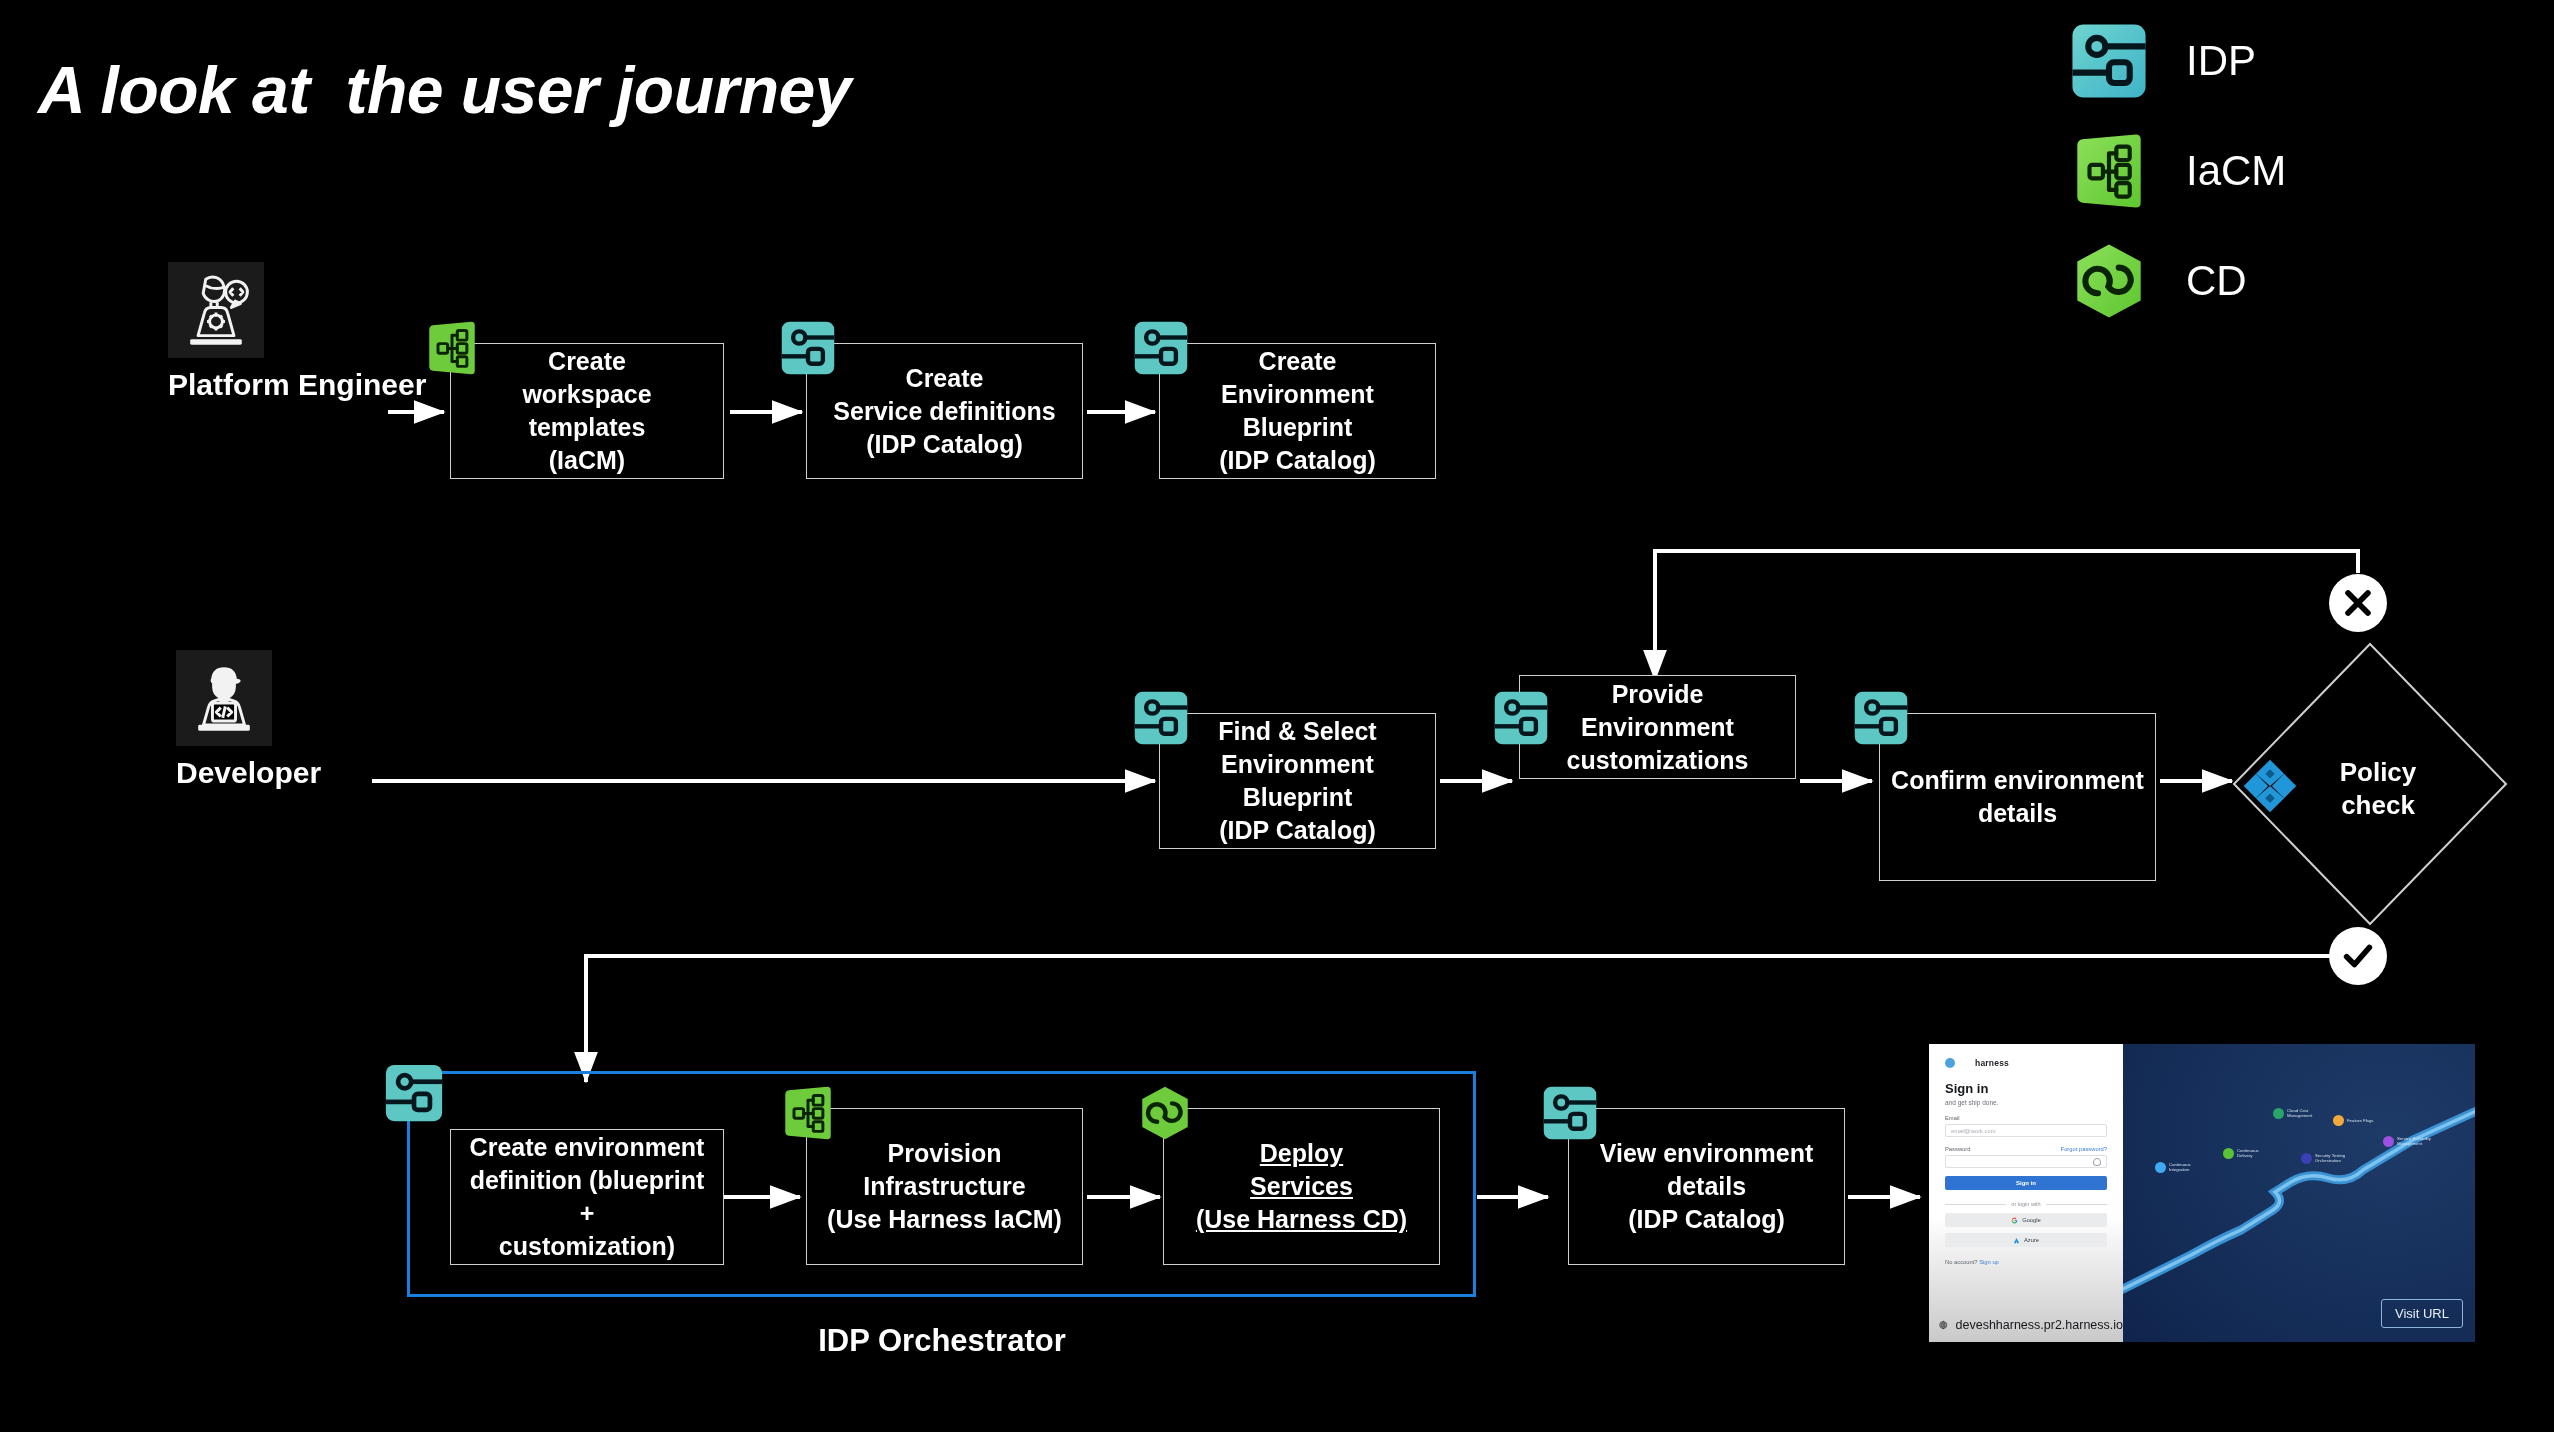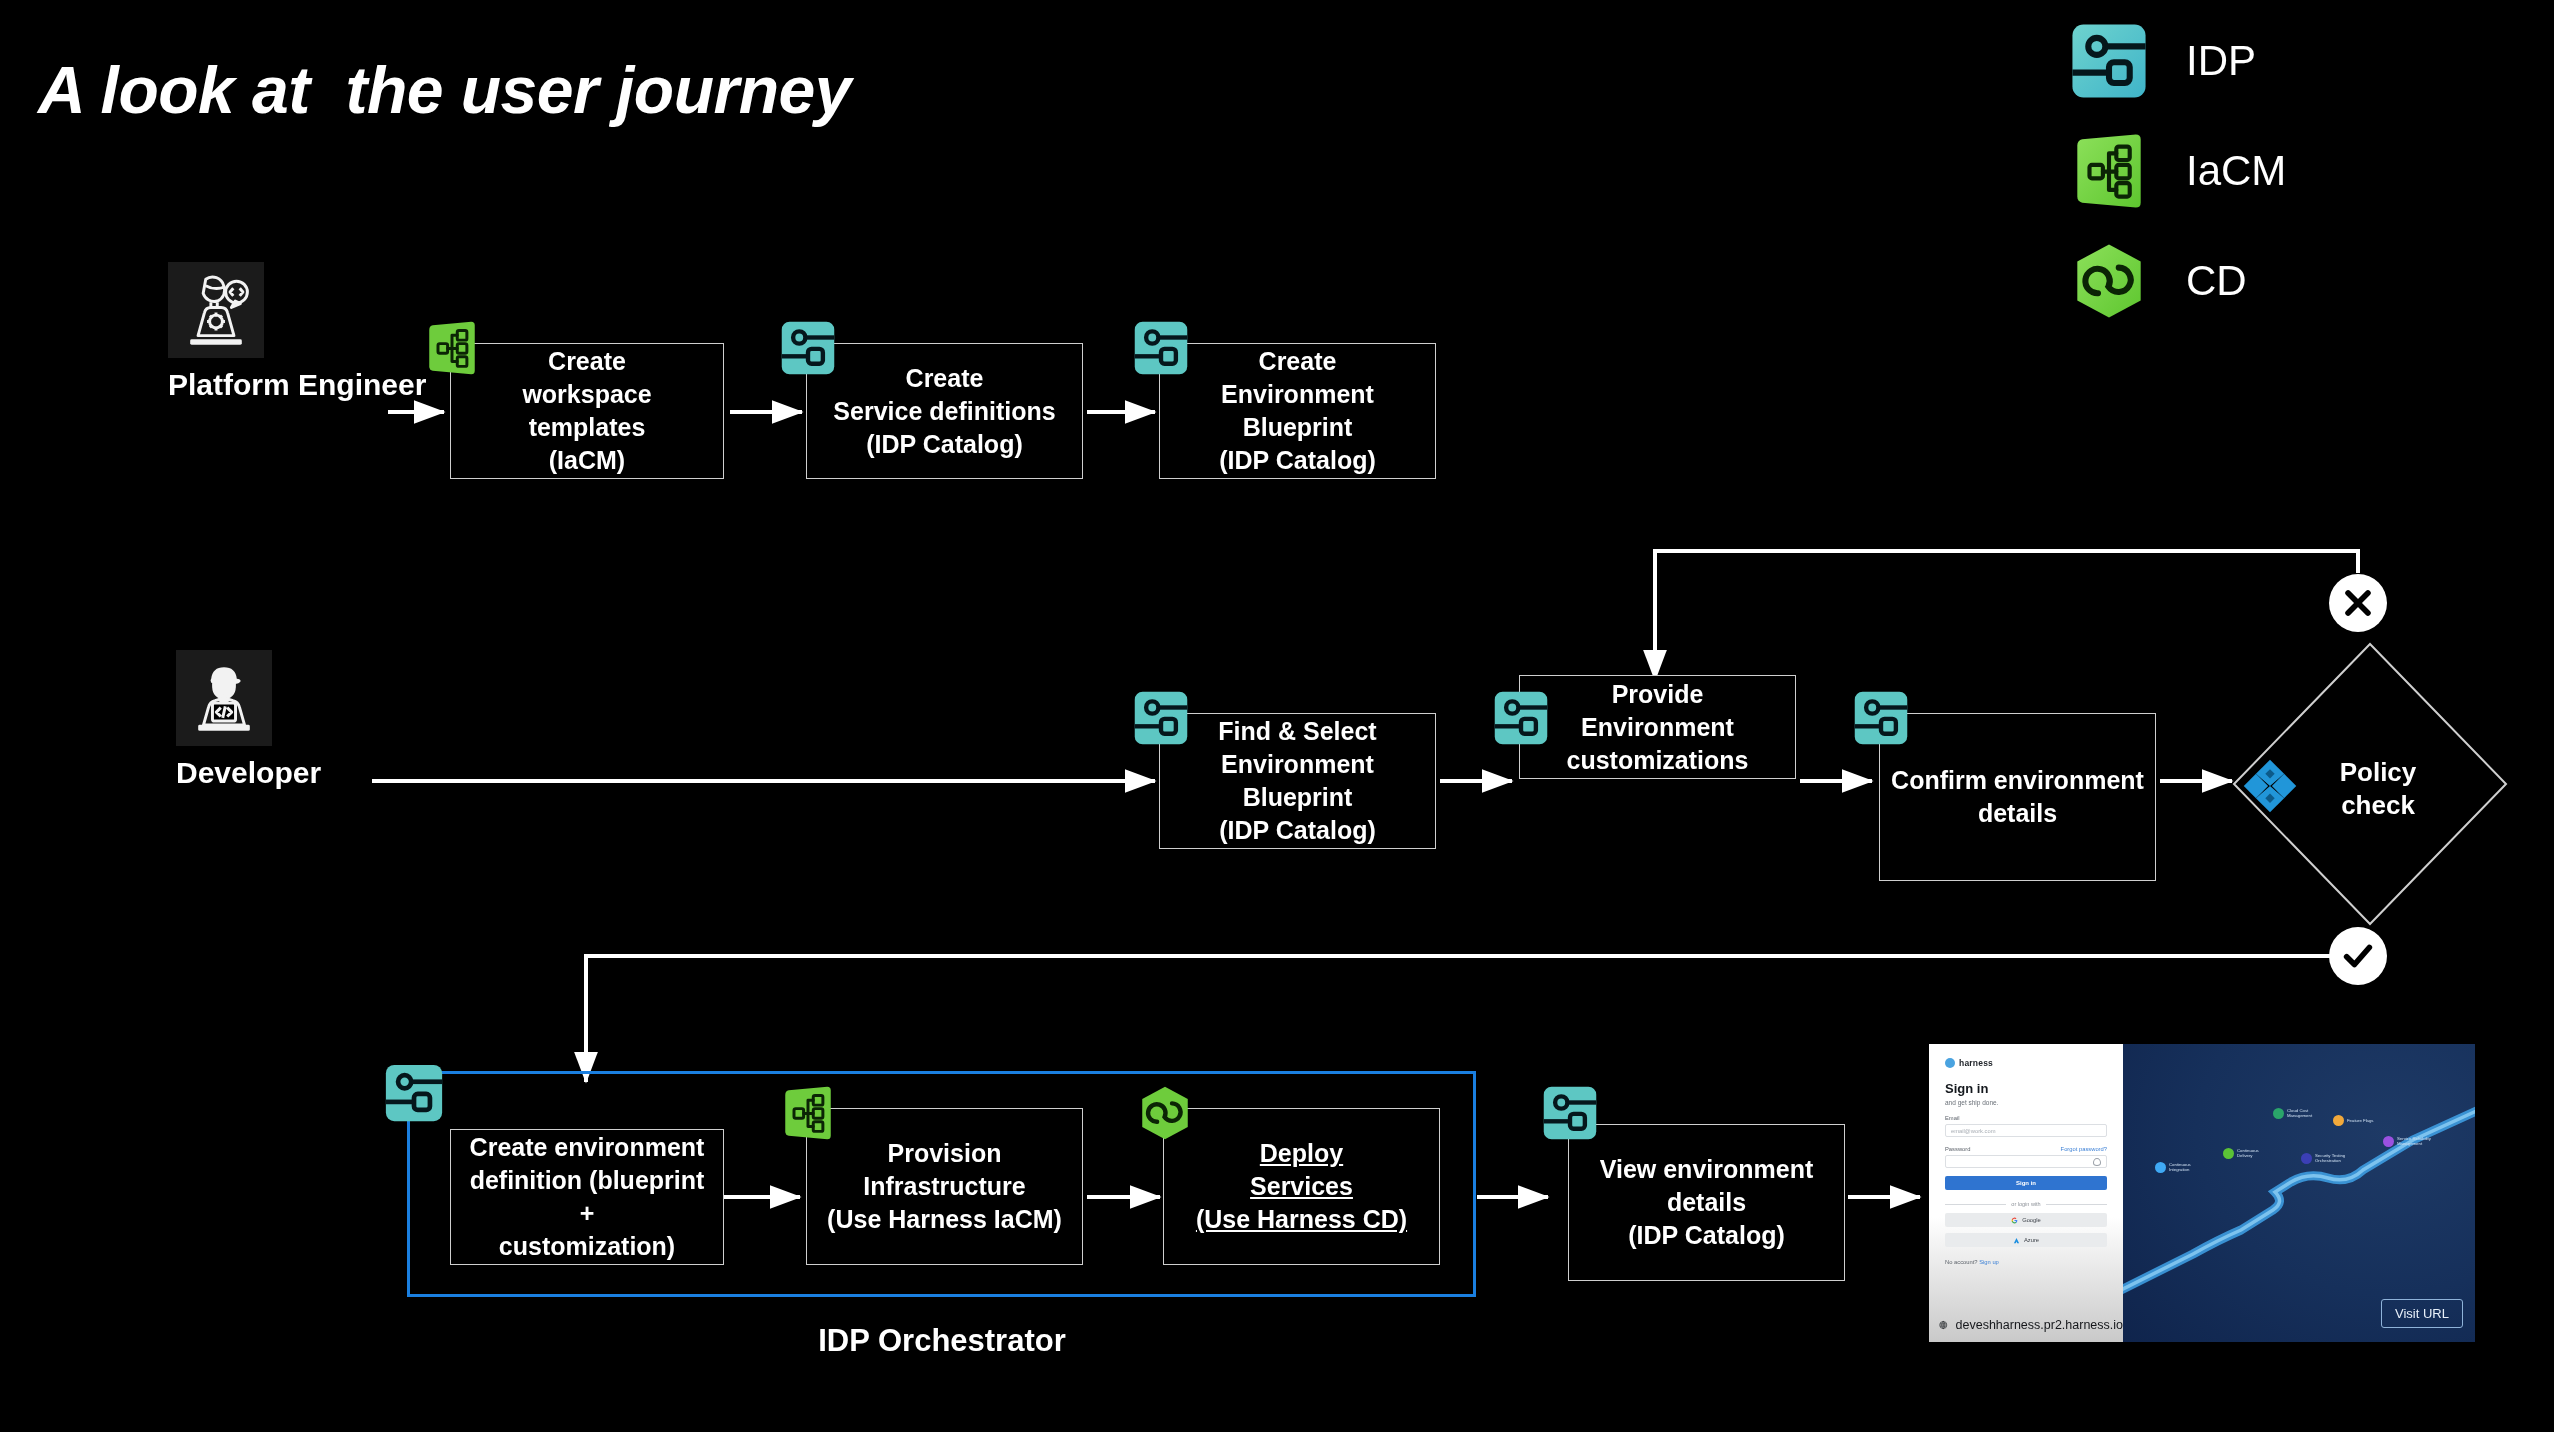--- a/index.html
+++ b/index.html
@@ -45,21 +45,21 @@
   
   .orch-box{position:absolute;border:3px solid #1a7fe0;box-sizing:border-box;}
   .orch-label{position:absolute;font-size:31px;font-weight:700;color:#fff;text-align:center;
               white-space:nowrap;}
 
   
   .thumb{position:absolute;left:1929px;top:1044px;width:546px;height:298px;
          background:#0f1d35;overflow:hidden;display:flex;}
   .thumb-left{width:194px;height:100%;background:linear-gradient(180deg,#ffffff 0%,#ffffff 58%,#c9c9c9 100%);
               position:relative;box-sizing:border-box;padding:14px 16px 0 16px;}
-  .th-logo{display:flex;align-items:center;gap:4px;margin-bottom:14px;}
+  .th-logo{display:flex;align-items:center;gap:20px;margin-bottom:14px;}
   .th-logo-mark{width:10px;height:10px;border-radius:50%;background:#4aa3e0;}
   .th-logo-txt{font-size:8.5px;color:#22262c;font-weight:600;letter-spacing:.2px;}
   .th-h1{font-size:13px;font-weight:700;color:#14181d;line-height:1;}
   .th-sub{font-size:6.5px;color:#6a7078;margin-top:4px;}
   .th-lbl{font-size:5.8px;color:#5d636b;margin-top:9px;}
   .th-input{height:13px;border:1px solid #dcdfe3;background:#fff;border-radius:2px;
             margin-top:3px;display:flex;align-items:center;padding:0 5px;font-size:5.8px;color:#a8adb4;
             position:relative;box-sizing:border-box;}
   .th-rowlbl{display:flex;justify-content:space-between;align-items:flex-end;margin-top:9px;}
   .th-link{font-size:5.8px;color:#3a7fd5;}
@@ -405,21 +405,21 @@
       <span>(Use Harness CD)</span>
     </div>
   </div>
   <div class="badge" style="left:1137px;top:1085px;">
     <svg viewBox="0 0 64 64">
         <path d="M32 2 L58 16 L58 48 L32 62 L6 48 L6 16 Z" fill="#6ecc3c"></path>
       <path d="M40 21 a10 10 0 1 1 -8.5 15.6 a10 10 0 1 0 -8.5 5.4" fill="none" stroke="#0b2405" stroke-width="5" stroke-linecap="round"></path>
       </svg>
   </div>
 
-  <div class="pbox" style="left:1568px;top:1108px;width:277px;height:157px;margin-top:16px;">
+  <div class="pbox" style="left:1568px;top:1108px;width:277px;height:157px;">
     <div>
       <span>View environment</span>
       <span>details</span>
       <span>(IDP Catalog)</span>
     </div>
   </div>
   <div class="badge" style="left:1542px;top:1085px;">
     <svg viewBox="0 0 64 64">
         <rect x="2" y="2" width="60" height="60" rx="9" fill="#5dc7c3"></rect>
       <circle cx="22" cy="20" r="7" fill="none" stroke="#05171c" stroke-width="5"></circle>

